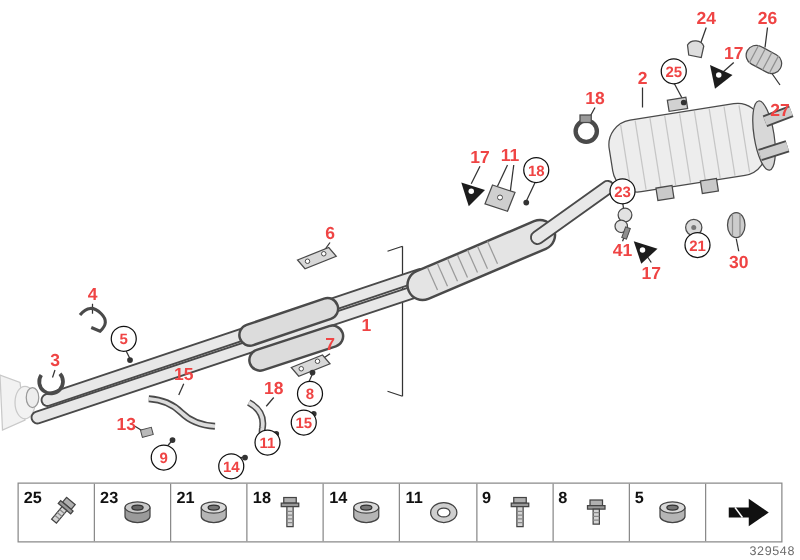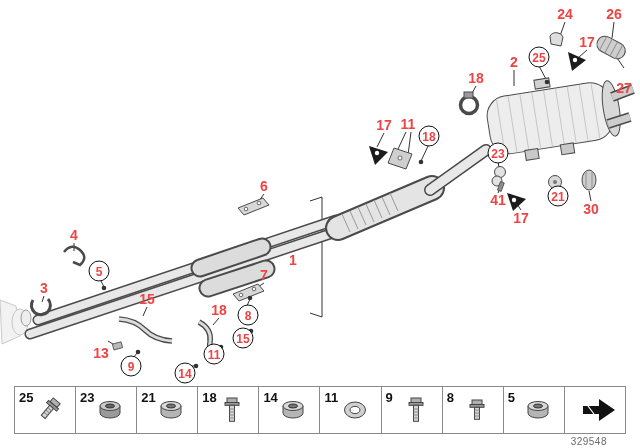--- a/index.html
+++ b/index.html
@@ -12,21 +12,21 @@
   .callout.circled{width:19px;height:19px;border:1.5px solid #111;border-radius:50%;
                    background:#fff;font-size:12px;display:flex;align-items:center;
                    justify-content:center;}
   .legend{position:absolute;left:14px;right:14px;bottom:14px;height:46px;
           display:flex;border:1px solid #8a8a8a;background:#fff;}
   .cell{flex:1;border-right:1px solid #8a8a8a;position:relative;
         display:flex;align-items:center;justify-content:center;cursor:pointer;}
   .cell:last-child{border-right:none;}
   .cell .num{position:absolute;left:4px;top:3px;font-weight:bold;font-size:13px;color:#111;}
   .cell svg{margin-left:8px;}
-  .docnum{position:absolute;right:33px;bottom:1px;font-size:10px;color:#6b6b6b;
+  .docnum{position:absolute;right:4px;bottom:1px;font-size:10px;color:#6b6b6b;
           letter-spacing:0.5px;}
 </style>
 </head>
 <body>
 
 <div class="page">
 
   <svg class="art" viewBox="0 0 640 448" xmlns="http://www.w3.org/2000/svg">
 
     <g stroke="#c9c9c9" fill="#f2f2f2" stroke-width="1">
@@ -194,21 +194,21 @@
   <div class="callout" style="left:408px;top:124px">11</div>
   <div class="callout circled" style="left:429px;top:136px">18</div>
   <div class="callout" style="left:264px;top:186px">6</div>
   <div class="callout" style="left:293px;top:260px">1</div>
   <div class="callout" style="left:264px;top:275px">7</div>
   <div class="callout circled" style="left:248px;top:315px">8</div>
   <div class="callout" style="left:74px;top:235px">4</div>
   <div class="callout circled" style="left:99px;top:271px">5</div>
   <div class="callout" style="left:44px;top:288px">3</div>
   <div class="callout" style="left:147px;top:299px">15</div>
-  <div class="callout" style="left:101px;top:353px">13</div>
+  <div class="callout" style="left:101px;top:339px">13</div>
   <div class="callout circled" style="left:131px;top:366px">9</div>
   <div class="callout" style="left:219px;top:310px">18</div>
   <div class="callout circled" style="left:243px;top:338px">15</div>
   <div class="callout circled" style="left:214px;top:354px">11</div>
   <div class="callout circled" style="left:185px;top:373px">14</div>
 
   <div class="legend">
     <div class="cell">
       <span class="num">25</span>
       <svg width="30" height="26" viewBox="0 0 30 26">

